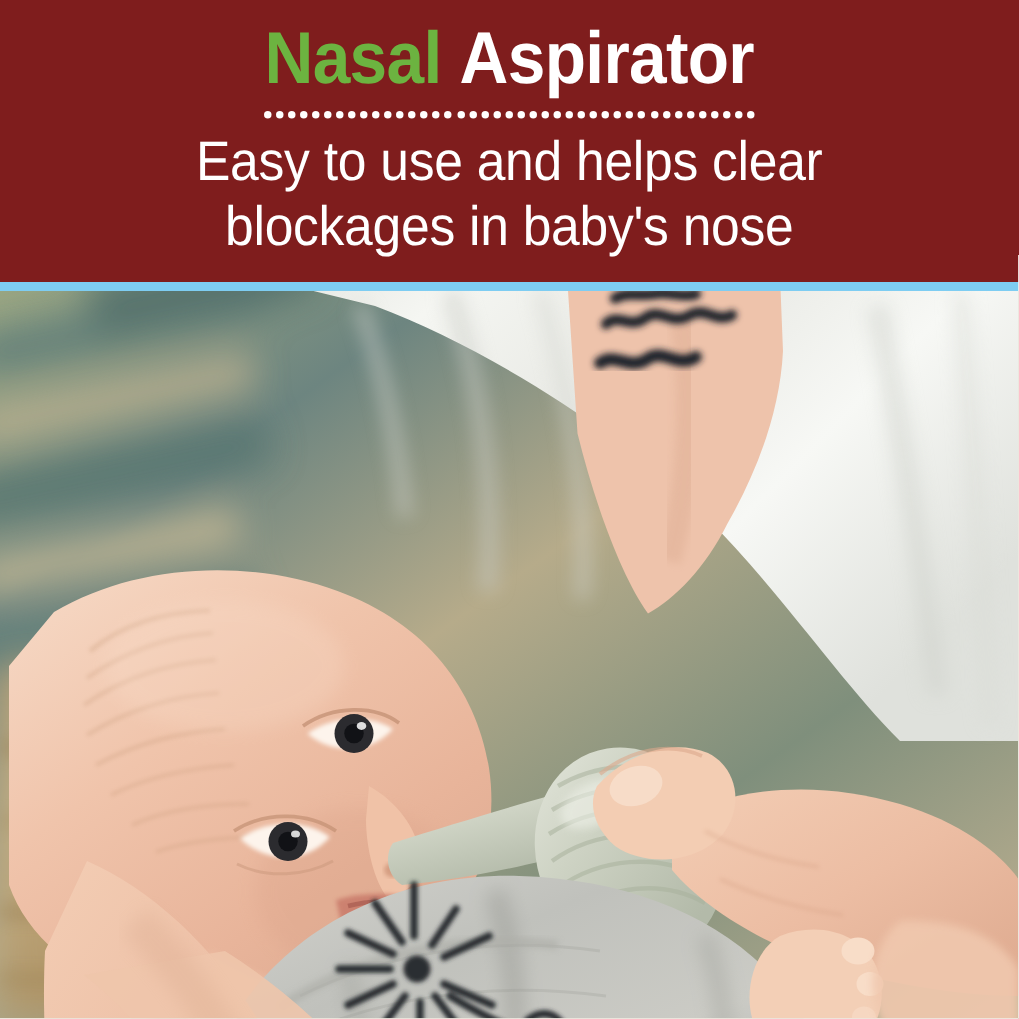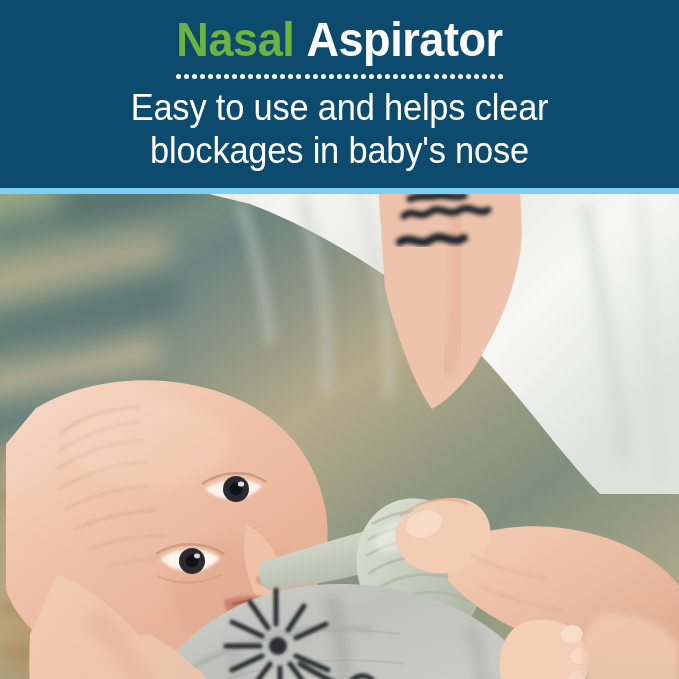--- a/index.html
+++ b/index.html
@@ -18,21 +18,21 @@
     background: #ffffff;
   }
 
   
   .banner {
     position: absolute;
     left: 0;
     top: 0;
     width: 679px;
     height: 188px;
-    background: #0c4a6e;
+    background: #7f1d1d;
     overflow: hidden;
   }
   .banner-accent-strip {
     position: absolute;
     left: 0;
     top: 188px;
     width: 679px;
     height: 6px;
     background: #7ecdf2;
   }

